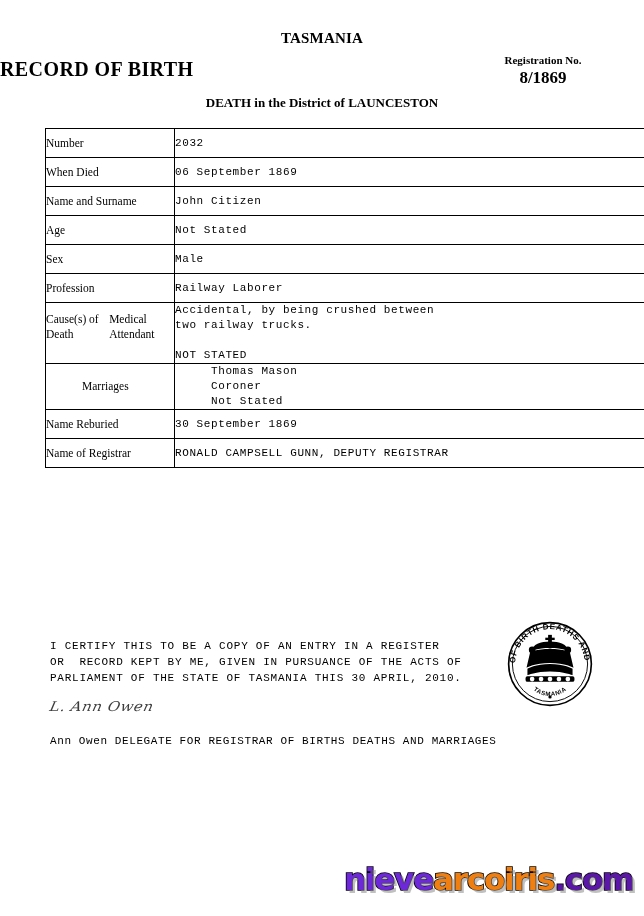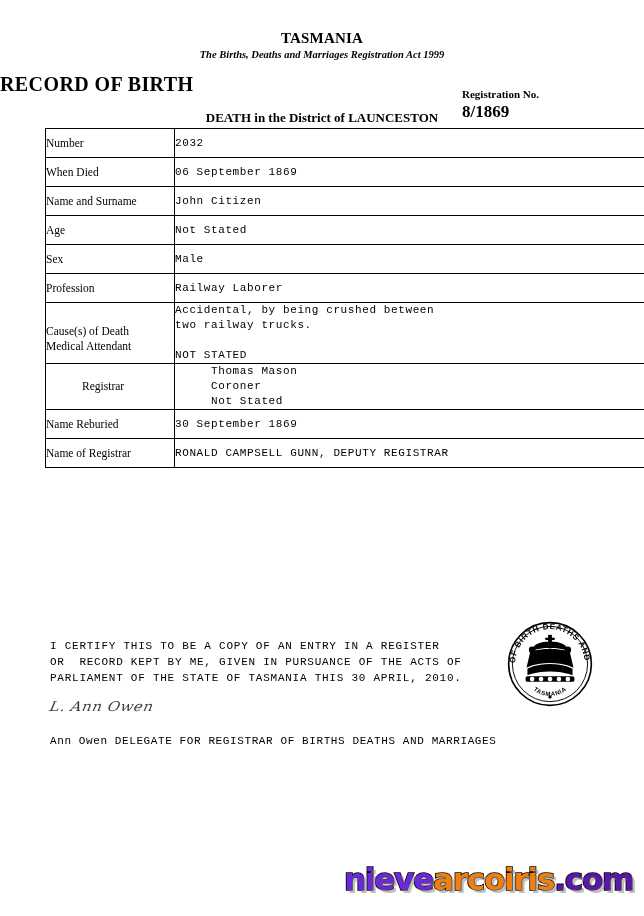--- a/index.html
+++ b/index.html
@@ -54,24 +54,24 @@
     text-align: center;
     font-family: "Liberation Serif", serif;
     font-weight: bold;
     font-size: 13px;
     margin-top: 15px;
     line-height: 15px;
   }
 
   .reg-box {
     position: absolute;
-    right: 52px;
+    right: 36px;
     top: 54px;
+    text-align: center;
     width: 130px;
-    margin-top: 34px;
   }
   .reg-label {
     font-family: "Liberation Serif", serif;
     font-weight: bold;
     font-size: 11px;
     line-height: 13px;
   }
   .reg-number {
     font-family: "Liberation Serif", serif;
     font-weight: bold;
@@ -107,21 +107,20 @@
     letter-spacing: 0.6px;
     padding: 4px 0 4px 11px;
     line-height: 15px;
     white-space: pre-line;
   }
   tr.row-single td { height: 28px; }
   tr.row-multi td { height: 50px; vertical-align: top; }
   tr.row-multi .cell-label { vertical-align: middle; }
   .label-stack {
     display: flex;
-    flex-direction: column;
     justify-content: flex-end;
     height: 48px;
     padding: 3px 0;
     box-sizing: border-box;
   }
   .label-stack span { line-height: 15px; }
   tr.row-informant td { height: 42px; vertical-align: top; padding-left: 36px; }
   tr.row-informant .cell-label { vertical-align: middle; }
 
   
@@ -189,21 +188,20 @@
   }
   .wm-nieve  { color: #6d28d9; }
   .wm-arco   { color: #ef7f10; }
   .wm-com    { color: #5b17a8; }
 </style>
 </head>
 <body>
 
 <div class="header-block">
   <div class="state-name">TASMANIA</div>
-  <div class="act-line">The Births, Deaths and Marriages Registration Act 1999</div>
   <div class="doc-title">RECORD OF BIRTH</div>
   <div class="district-line">DEATH in the District of LAUNCESTON</div>
 </div>
 
 <div class="reg-box">
   <div class="reg-label">Registration No.</div>
   <div class="reg-number">8/1869</div>
 </div>
 
 <table class="record-table">
@@ -238,21 +236,21 @@
           <span>Cause(s) of Death</span>
           <span>Medical Attendant</span>
         </div>
       </td>
       <td class="cell-value">Accidental, by being crushed between
 two railway trucks.
 
 NOT STATED</td>
     </tr>
     <tr class="row-informant">
-      <td class="cell-label">Registrar</td>
+      <td class="cell-label">Marriages</td>
       <td class="cell-value">Thomas Mason
 Coroner
 Not Stated</td>
     </tr>
     <tr class="row-single">
       <td class="cell-label">Name Reburied</td>
       <td class="cell-value">30 September 1869</td>
     </tr>
     <tr class="row-single">
       <td class="cell-label">Name of Registrar</td>

